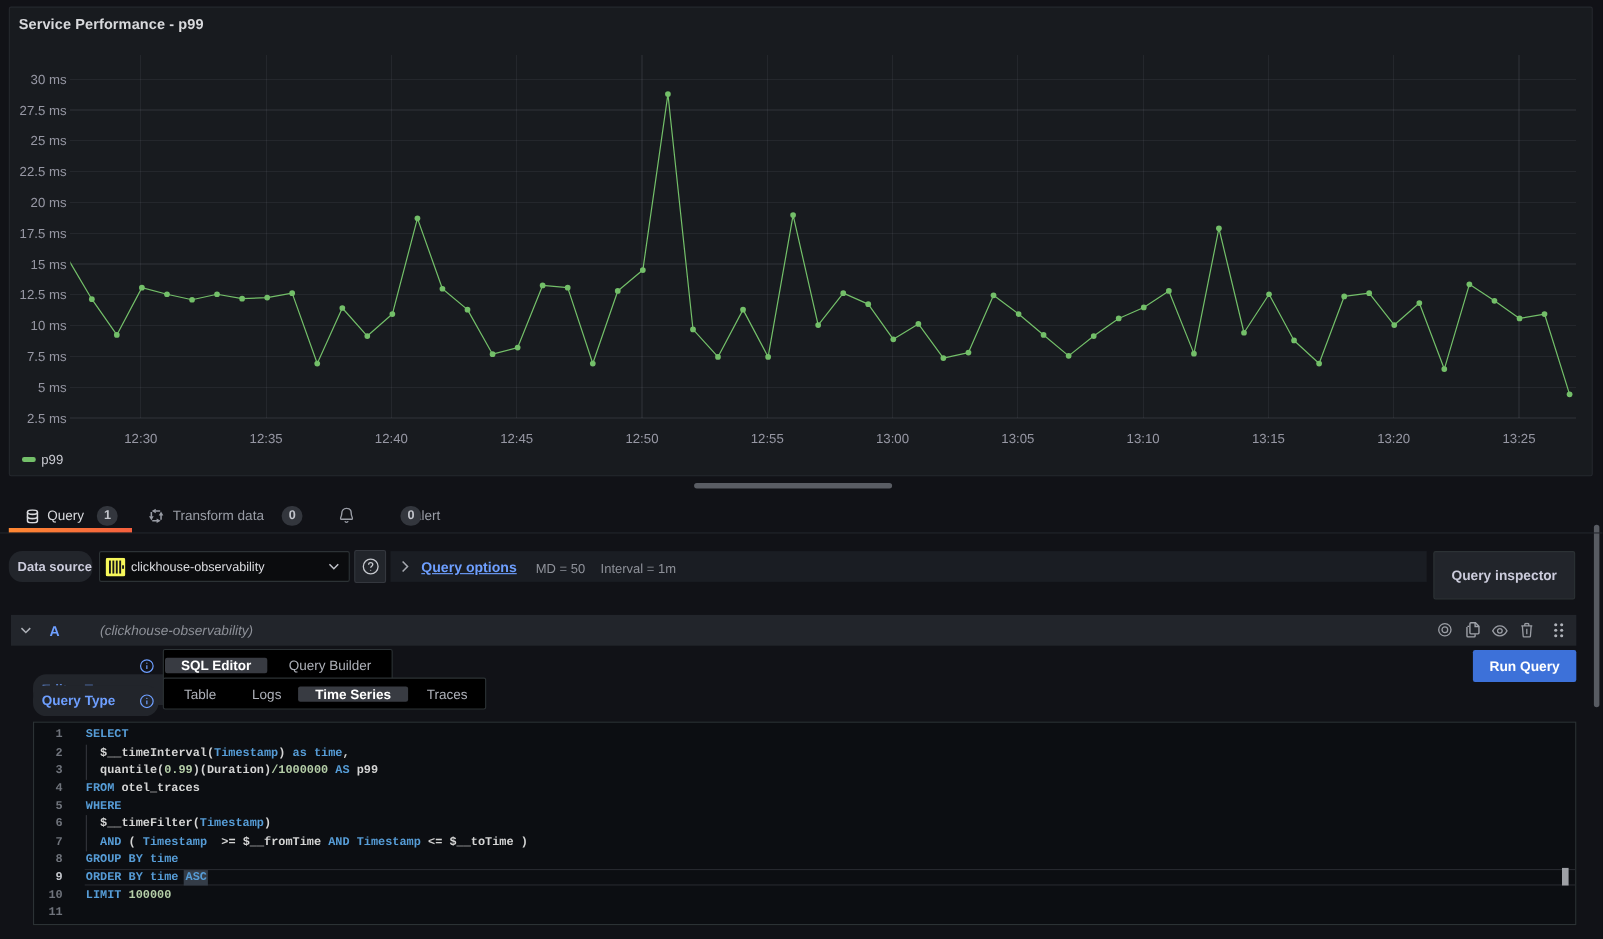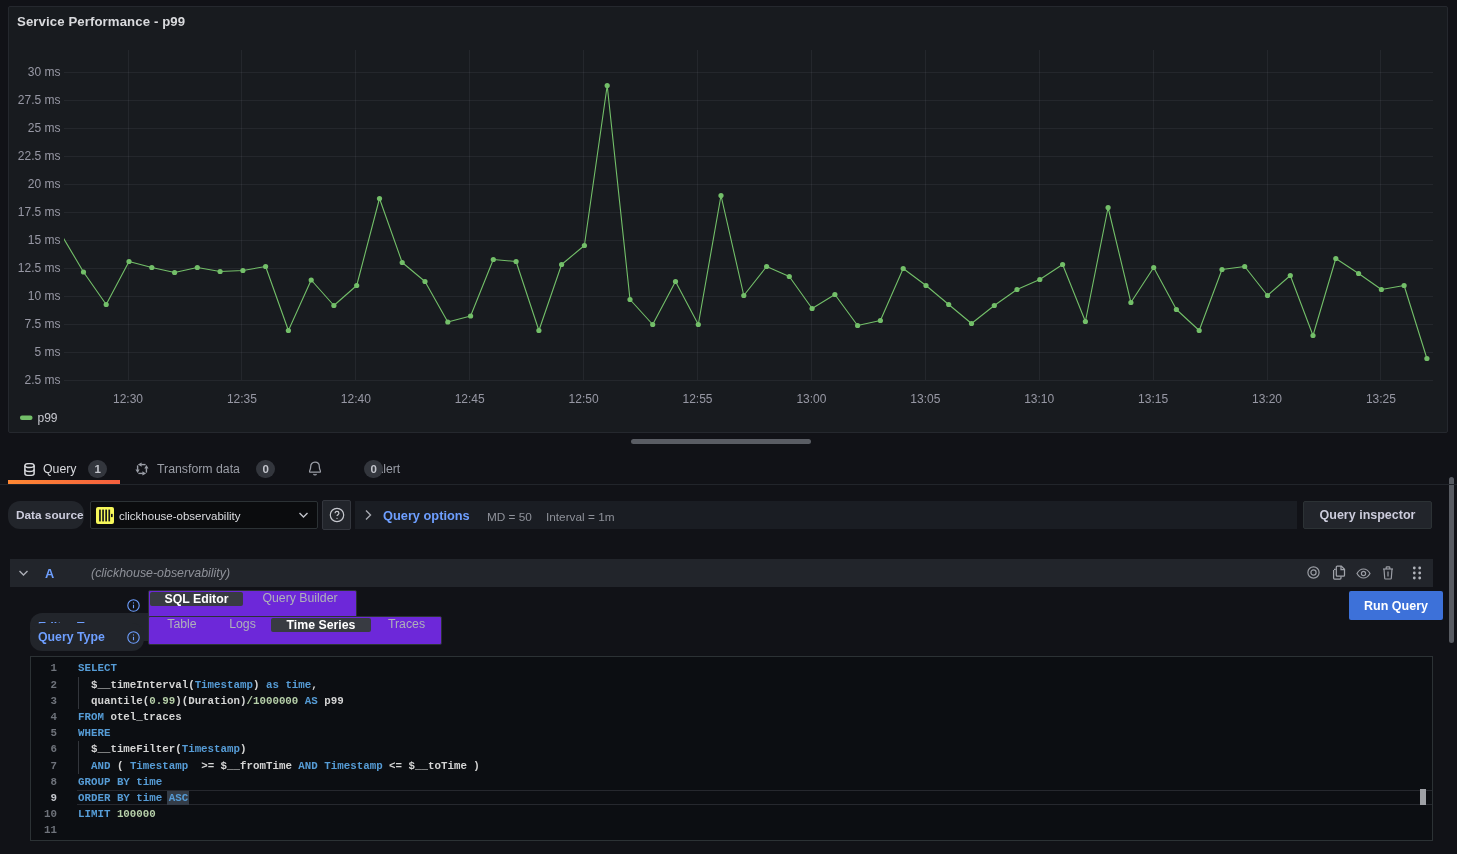--- a/index.html
+++ b/index.html
@@ -1,21 +1,21 @@
 <!DOCTYPE html>
 <html><head>
 <meta charset="utf-8">
 <style>
 * { margin:0; padding:0; box-sizing:border-box; }
 html,body { width:1457px; height:854px; background:#111217; font-family:"Liberation Sans", sans-serif; overflow:hidden; position:relative; }
 .abs { position:absolute; }
 .panel { position:absolute; left:8px; top:6px; width:1440px; height:427px; background:#181b1f; border:1px solid #25282e; border-radius:2px; }
 .ptitle { position:absolute; left:17px; top:14px; font-size:13.2px; font-weight:700; color:#d9dadd; letter-spacing:0.1px; }
 .lab { position:absolute; background:#22252b; color:#ccccdc; font-size:12.3px; font-weight:700; display:flex; align-items:center; border-radius:12px; }
-.seg { position:absolute; border:1px solid #2c3235; border-radius:2px; display:flex; align-items:flex-start; background:#6d28d9; }
+.seg { position:absolute; border:1px solid #2c3235; border-radius:2px; display:flex; align-items:center; background:#000000; }
 .seg .opt { display:flex; align-items:center; justify-content:center; color:#aeb1b9; font-size:12.3px; cursor:default; }
 .seg .sel { background:#383b42; color:#ffffff; font-weight:700; border-radius:2px; margin:1px; }
 .badge { display:inline-flex; align-items:center; justify-content:center; background:#33363d; color:#c3c5cc; font-size:11.5px; font-weight:700; border-radius:9px; height:18px; padding:0 6.5px; }
 .tabtxt { font-size:12.3px; }
 code-k { color:#569cd6; }
 code-n { color:#b5cea8; }
 </style>
 </head>
 <body>
 
@@ -197,24 +197,24 @@
   </svg>
 <div class="abs" style="left:322px;top:500px;width:29px;height:30px;background:#22252b;border:1px solid #34373e;border-radius:2px;"></div>
 <svg class="abs" style="left:329px;top:507px;" width="16" height="16" viewBox="0 0 16 16" fill="none" stroke="#c6c8ce" stroke-width="1.2">
   <circle cx="8" cy="8" r="6.7"></circle>
   <path d="M6.1 6.3 c0-1.1.9-1.9 1.9-1.9 1.05 0 1.9.8 1.9 1.8 0 1.4-1.9 1.55-1.9 2.9"></path>
   <circle cx="8" cy="11.4" r="0.55" fill="#c6c8ce" stroke="none"></circle>
 </svg>
 <svg class="abs" style="left:364px;top:509px;" width="8" height="12" viewBox="0 0 8 12" fill="none" stroke="#a6a9b0" stroke-width="1.4">
     <path d="M2 1.5 L6.5 6 L2 10.5"></path>
   </svg>
-<div class="abs" style="left:383px;top:508px;color:#6e9fff;font-size:12.8px;font-weight:700;">Query options</div>
+<div class="abs" style="left:383px;top:508px;color:#6e9fff;font-size:12.8px;font-weight:700;text-decoration:underline;">Query options</div>
 <div class="abs" style="left:487px;top:510px;color:#8e9199;font-size:11.8px;">MD = 50</div>
 <div class="abs" style="left:546px;top:510px;color:#8e9199;font-size:11.8px;">Interval = 1m</div>
-<div class="abs" style="left:1303px;top:501px;width:129px;height:28px;background:#22252b;border:1px solid #2c3235;border-radius:2px;color:#ccccdc;font-size:12.5px;font-weight:700;display:flex;align-items:center;justify-content:center;">Query inspector</div>
+<div class="abs" style="left:1303px;top:501px;width:129px;height:44px;background:#22252b;border:1px solid #2c3235;border-radius:2px;color:#ccccdc;font-size:12.5px;font-weight:700;display:flex;align-items:center;justify-content:center;">Query inspector</div>
 
 <div class="abs" style="left:10px;top:559px;width:1423px;height:28px;background:#22252b;"></div>
 <svg class="abs" style="left:18px;top:569px;" width="11" height="8" viewBox="0 0 11 8" fill="none" stroke="#abaeb5" stroke-width="1.4">
     <path d="M1.5 2 L5.5 6 L9.5 2"></path>
   </svg>
 <div class="abs" style="left:45px;top:566px;color:#6e9fff;font-size:12.8px;font-weight:700;">A</div>
 <div class="abs" style="left:91px;top:566px;color:#8e9199;font-size:12.4px;font-style:italic;">(clickhouse-observability)</div>
 <svg class="abs" style="left:1307px;top:566px;" width="13" height="13" viewBox="0 0 13 13" fill="none" stroke="#9a9da4" stroke-width="1.2">
   <circle cx="6.5" cy="6.5" r="5.6"></circle>
   <circle cx="6.5" cy="6.5" r="2.6"></circle>
@@ -243,21 +243,21 @@
     <circle cx="2.3" cy="12" r="1.4"></circle>
       <circle cx="7.7" cy="12" r="1.4"></circle>
   </g>
 </svg>
 
 <div class="lab" style="left:30px;top:569px;width:130px;height:28px;padding-left:8px;color:#6e9fff;margin-top:44px;">Editor Type</div>
 <div class="seg" style="left:148px;top:590px;width:209px;height:29px;">
   <div class="opt sel" style="width:93px;">SQL Editor</div>
   <div class="opt" style="flex:1;">Query Builder</div>
 </div>
-<div class="abs" style="left:1339px;top:591px;width:94px;height:29px;background:#3d71d9;border-radius:2px;color:#fff;font-size:12.5px;font-weight:700;display:flex;align-items:center;justify-content:center;margin-left:10px;">Run Query</div>
+<div class="abs" style="left:1339px;top:591px;width:94px;height:29px;background:#3d71d9;border-radius:2px;color:#fff;font-size:12.5px;font-weight:700;display:flex;align-items:center;justify-content:center;">Run Query</div>
 
 <div class="lab" style="left:30px;top:623px;width:114px;height:28px;padding-left:8px;color:#6e9fff;">Query Type</div>
 <div class="seg" style="left:148px;top:616px;width:294px;height:29px;">
   <div class="opt" style="width:66px;">Table</div>
   <div class="opt" style="width:55px;">Logs</div>
   <div class="opt sel" style="width:100px;">Time Series</div>
   <div class="opt" style="flex:1;">Traces</div>
 </div>
 
 <svg class="abs" style="left:126.5px;top:599px;" width="13" height="13" viewBox="0 0 13 13" fill="none" stroke="#6e9fff" stroke-width="1.1">

